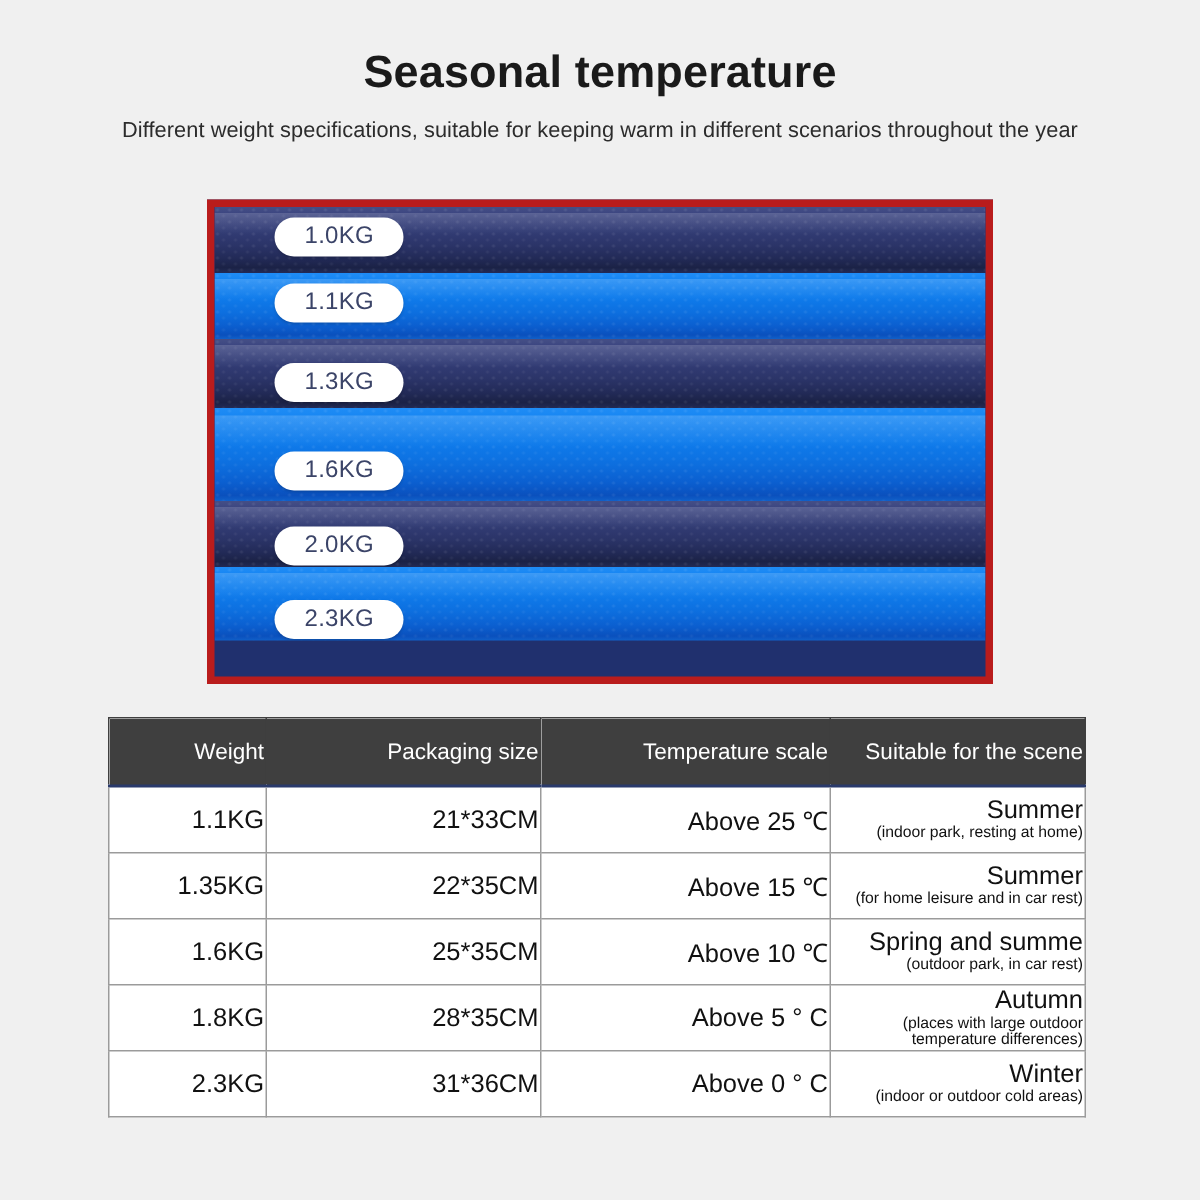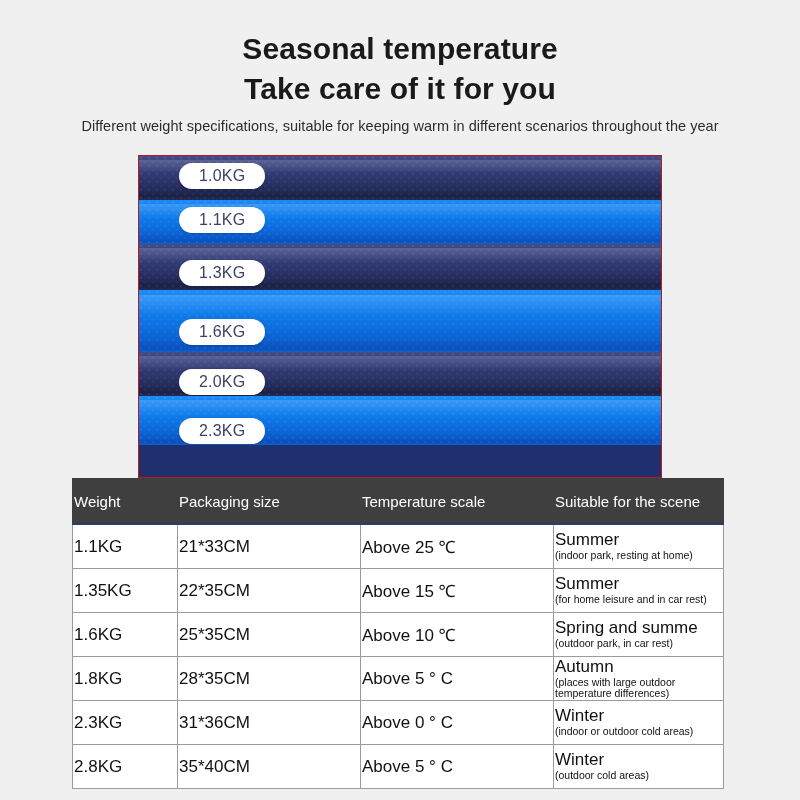--- a/index.html
+++ b/index.html
@@ -34,25 +34,24 @@
     letter-spacing: 0.05px;
   }
 
   
   .photo-wrap {
     position: absolute;
     left: 138px;
     top: 133px;
     width: 524px;
     height: 323px;
-    border: 1px solid #b91c1c;
+    border: 5px solid #b91c1c;
     box-sizing: border-box;
     overflow: hidden;
     background: #20306e;
-    margin-top: 22px;
   }
   .band {
     position: relative;
     width: 100%;
     overflow: hidden;
   }
   
   .band.navy {
     background:
       linear-gradient(to bottom,
@@ -123,21 +122,21 @@
   }
   table.spec {
     width: 100%;
     border-collapse: collapse;
     table-layout: fixed;
     background: #ffffff;
   }
   table.spec th,
   table.spec td {
     border: 1px solid #9b9b9b;
-    text-align: left;
+    text-align: right;
     vertical-align: middle;
     overflow: hidden;
     white-space: nowrap;
   }
   table.spec thead th {
     background: #3f3f3f;
     color: #ffffff;
     font-size: 15px;
     font-weight: normal;
     height: 42px;
@@ -169,21 +168,20 @@
     margin-top: 1px;
     white-space: normal;
   }
   td.scene-cell { padding: 0 1px; }
 </style>
 </head>
 <body>
 
 <div class="header">
   <div class="title-line">Seasonal temperature</div>
-  <div class="title-line">Take care of it for you</div>
   <div class="subtitle">Different weight specifications, suitable for keeping warm in different scenarios throughout the year</div>
 </div>
 
 <div class="photo-wrap">
 
   <div class="band navy" style="height:44px;">
     <span class="pill" style="top:7px;">1.0KG</span>
   </div>
 
   <div class="band blue" style="height:44px;">
@@ -263,24 +261,15 @@
       </tr>
       <tr>
         <td>2.3KG</td>
         <td>31*36CM</td>
         <td>Above 0 ° C</td>
         <td class="scene-cell">
           <span class="scene-main">Winter</span>
           <span class="scene-sub">(indoor or outdoor cold areas)</span>
         </td>
       </tr>
-      <tr>
-        <td>2.8KG</td>
-        <td>35*40CM</td>
-        <td>Above 5 ° C</td>
-        <td class="scene-cell">
-          <span class="scene-main">Winter</span>
-          <span class="scene-sub">(outdoor cold areas)</span>
-        </td>
-      </tr>
     </tbody>
   </table>
 </div>
 
 </body></html>

